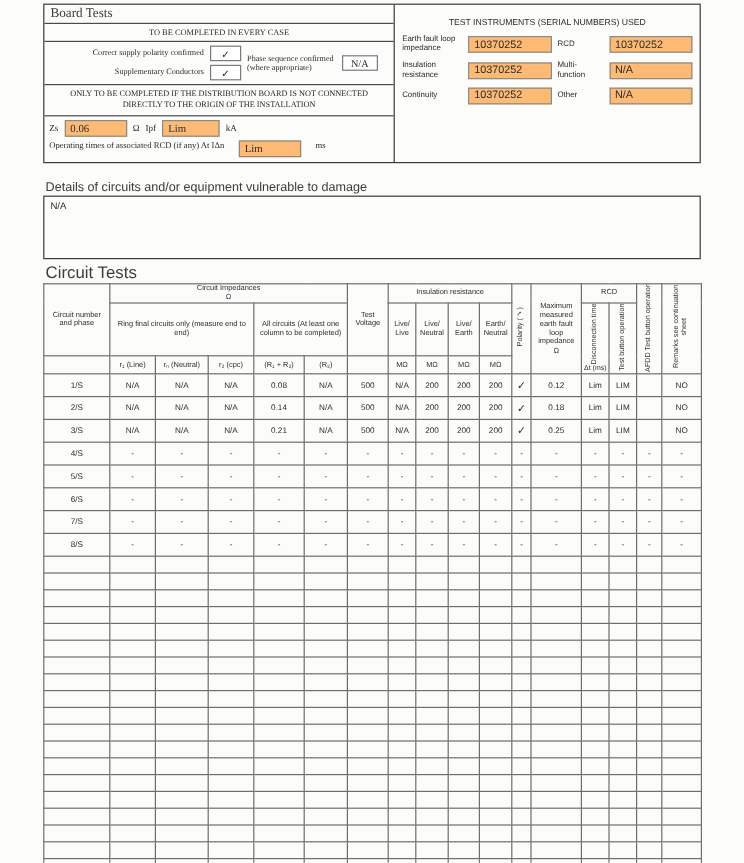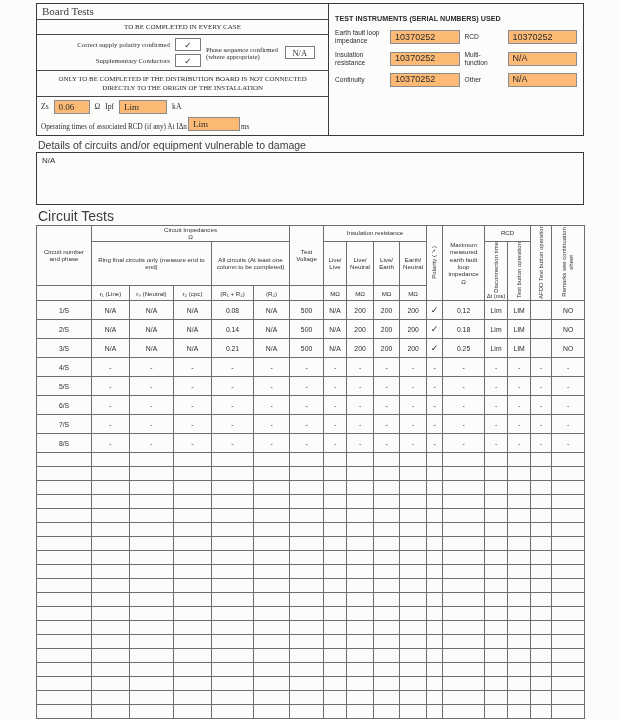--- a/index.html
+++ b/index.html
@@ -19,31 +19,31 @@
   .banner{text-align:center;font-size:7px;padding:3px 2px;border-bottom:1px solid #4a4a4a;}
   .checks{display:flex;border-bottom:1px solid #4a4a4a;align-items:stretch;}
   .checks-left{width:57%;padding:3px 2px 3px 4px;box-sizing:border-box;display:flex;flex-direction:column;justify-content:center;gap:3px;}
   .check-row{display:flex;align-items:center;justify-content:flex-end;gap:5px;font-size:6.8px;}
   .checks-right{width:43%;display:flex;align-items:center;gap:5px;padding:2px 3px;box-sizing:border-box;font-size:6.8px;}
   .checks-right .lbl{width:62%;}
   .vbox{border:1px solid #7a7a7a;background:#fff;min-width:26px;height:13px;display:inline-flex;align-items:center;justify-content:center;font-size:8.5px;box-sizing:border-box;padding:0 2px;}
   .vbox.sm{min-width:30px;}
   .note{font-size:6.9px;text-align:center;padding:3px 8px;border-bottom:1px solid #4a4a4a;line-height:1.35;}
   .zs-row{display:flex;align-items:center;gap:5px;font-size:7.6px;padding:3px 4px 1px;}
-  .op-row{display:flex;align-items:flex-end;gap:1px;font-size:7.2px;padding:2px 4px 4px;}
+  .op-row{display:flex;align-items:flex-start;gap:12px;font-size:7.2px;padding:2px 4px 4px;}
   .field{border:1px solid #8a8a8a;background:#fdba74;height:14px;display:inline-flex;align-items:center;padding-left:4px;font-size:9px;box-sizing:border-box;}
-  .f-zs{width:36px;} .f-ipf{width:48px;} .f-op{width:52px;}
+  .f-zs{width:52px;} .f-ipf{width:48px;} .f-op{width:52px;}
 
   .instr{width:46.5%;box-sizing:border-box;padding:2px 6px 4px;display:flex;flex-direction:column;}
-  .instr-title{text-align:left;font-size:7.2px;padding:8px 0 6px;font-weight:bold;}
+  .instr-title{text-align:center;font-size:7.2px;padding:8px 0 6px;}
   .instr-grid{display:grid;grid-template-columns:50px 1fr 38px 1fr;gap:6px 5px;align-items:center;font-size:6.6px;line-height:1.2;}
   .instr-grid .field{width:100%;}
 
   
-  .details-title{font-size:10.5px;color:#3c3c3c;margin-top:3px;padding:0 2px 1px;}
+  .details-title{font-size:10.5px;color:#3c3c3c;margin-top:14px;padding:0 2px 1px;}
   .details-box{border:1.3px solid #3a3a3a;height:53px;font-size:8px;padding:3px 5px;box-sizing:border-box;}
 
   
   .ct-title{font-size:14px;color:#3c3c3c;margin-top:3px;padding:0 2px 1px;}
   table{border-collapse:collapse;table-layout:fixed;width:548px;border:1.5px solid #2d2d2d;}
   th,td{border:1px solid #6e6e6e;font-weight:normal;text-align:center;vertical-align:middle;padding:0 1px;overflow:hidden;}
   th{font-size:6.2px;line-height:1.2;color:#2f2f2f;}
   tr.h1 th{height:15px;}
   tr.h2 th{height:38px;}
   tr.h3 th{height:12px;}

